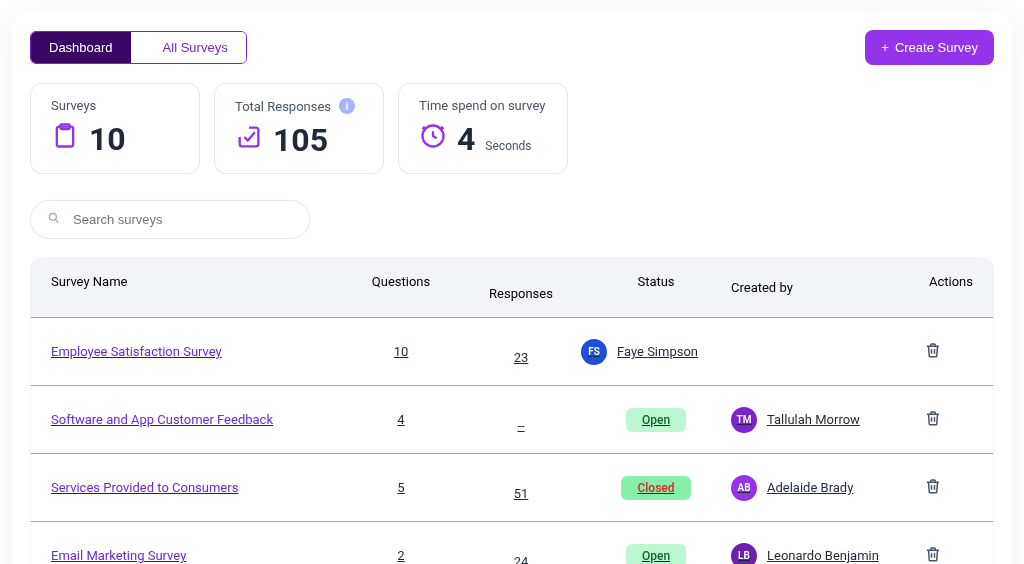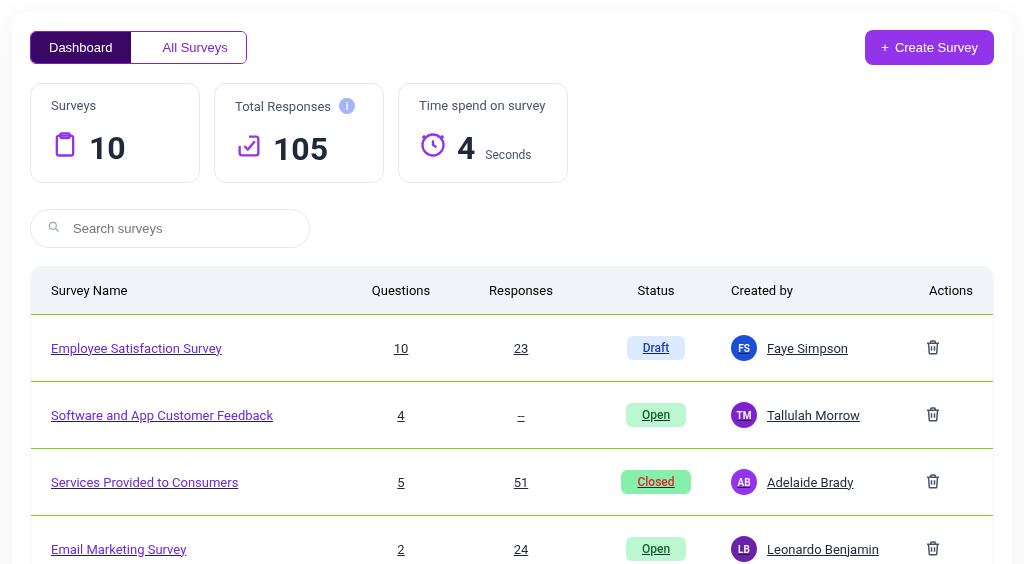--- a/index.html
+++ b/index.html
@@ -5,35 +5,35 @@
 * { margin:0; padding:0; box-sizing:border-box; }
 body { font-family:-apple-system,BlinkMacSystemFont,"Segoe UI",Roboto,sans-serif; background:#fff; padding:12px; color:#1e293b; }
 .wrap { background:#fff; border-radius:16px; padding:0 18px 22px; box-shadow:0 6px 32px rgba(0,0,0,.06); }
 .top { display:flex; justify-content:space-between; align-items:center; padding:18px 0 12px; }
 .tabs { border:1px solid #7e22ce; border-radius:6px; overflow:hidden; display:flex;gap:14px; }
 .tab { padding:8px 18px; font-size:13px; font-weight:500; cursor:pointer; background:#fff; color:#7e22ce; border:none; }
 .tab.on { background:#3b0764; color:#fff; }
 .create { background:#9333ea; color:#fff; border:none; border-radius:8px; padding:10px 16px; font-size:13px; font-weight:500; cursor:pointer; display:inline-flex; align-items:center; gap:6px; }
 .stats { display:flex; gap:14px; padding:6px 0 22px; }
 .card { border:1px solid #e2e8f0; border-radius:12px; padding:14px 20px; min-width:170px; }
-.label { font-size:13px; color:#475569; margin-bottom:16px; display:flex; align-items:center; gap:8px; }
+.label { font-size:13px; color:#475569; margin-bottom:7px; display:flex; align-items:center; gap:8px; }
 .info { width:16px; height:16px; border-radius:50%; background:#a5b4fc; display:inline-flex; align-items:center; justify-content:center; color:#fff; font-size:10px; font-weight:700; }
 .val { display:flex; align-items:baseline; gap:10px; }
 .num { font-size:32px; font-weight:700; }
 .unit { font-size:12px; color:#475569; }
 .card svg { width:28px; height:28px; stroke:#9333ea; fill:none; stroke-width:2; }
 .sec { display:flex; align-items:center; gap:18px; padding:4px 0 18px; }
 .sec h2 { font-size:22px; font-weight:700; }
 .search { border:1px solid #e2e8f0; border-radius:20px; padding:9px 16px; display:flex; align-items:center; gap:12px; width:280px; }
 .search svg { width:14px; height:14px; stroke:#94a3b8; fill:none; stroke-width:2; }
 .search input { border:none; outline:none; font-size:13px; flex:1; background:transparent; color:#475569; }
 .tbl { border:1px solid #f1f5f9; border-radius:12px; overflow:hidden; }
 .hd { display:flex; background:#f1f5f9; padding:16px 20px; font-size:13px; color:#000000; }
 .row { display:flex; padding:20px; align-items:center; border-top:1px solid #84cc16; font-size:13px;text-decoration:underline; }
-.c1 { flex:0 0 290px; } .c2 { flex:0 0 120px; text-align:center; } .c3 { flex:0 0 120px; text-align:center; }
+.c1 { flex:0 0 290px; } .c2 { flex:0 0 120px; text-align:center; } .c3 { flex:0 0 120px; text-align:center;margin-top:12px; }
 .c4 { flex:0 0 150px; display:flex; justify-content:center; } .c5 { flex:1; display:flex; align-items:center; gap:10px; }
 .c6 { flex:0 0 80px; display:flex; justify-content:center; }
 .name { color:#6d28d9; }
 .badge { padding:5px 16px; border-radius:6px; font-size:12px; font-weight:500; }
 .Draft { background:#dbeafe; color:#1e40af; }
 .Open { background:#bbf7d0; color:#166534; }
 .Closed { background:#86efac; color:#dc2626; }
 .av { width:26px; height:26px; border-radius:50%; display:flex; align-items:center; justify-content:center; color:#fff; font-size:10px; font-weight:600; }
 .trash svg { width:18px; height:18px; stroke:#475569; fill:none; stroke-width:2; cursor:pointer; }
 </style>
@@ -106,23 +106,20 @@
       <div class="c3">Responses</div>
       <div class="c4">Status</div>
       <div class="c5">Created by</div>
       <div class="c6" style="justify-content:flex-end">Actions</div>
     </div>
     <div id="rows">
         <div class="row">
           <div class="c1 name">Employee Satisfaction Survey</div>
           <div class="c2">10</div>
           <div class="c3">23</div>
-          <div class="c4">
-            <span class="badge Draft">Draft</span>
-          </div>
           <div class="c5">
             <span class="av" style="background:#1d4ed8">FS</span>
             <span>Faye Simpson</span>
           </div>
           <div class="c6">
             <span class="trash"><svg viewBox="0 0 24 24">
                 <path d="M4 7h16M9 7V5a1 1 0 0 1 1-1h4a1 1 0 0 1 1 1v2M6 7l1 13a1 1 0 0 0 1 1h8a1 1 0 0 0 1-1l1-13M10 11v6M14 11v6"></path>
               </svg></span>
           </div>
         </div>

